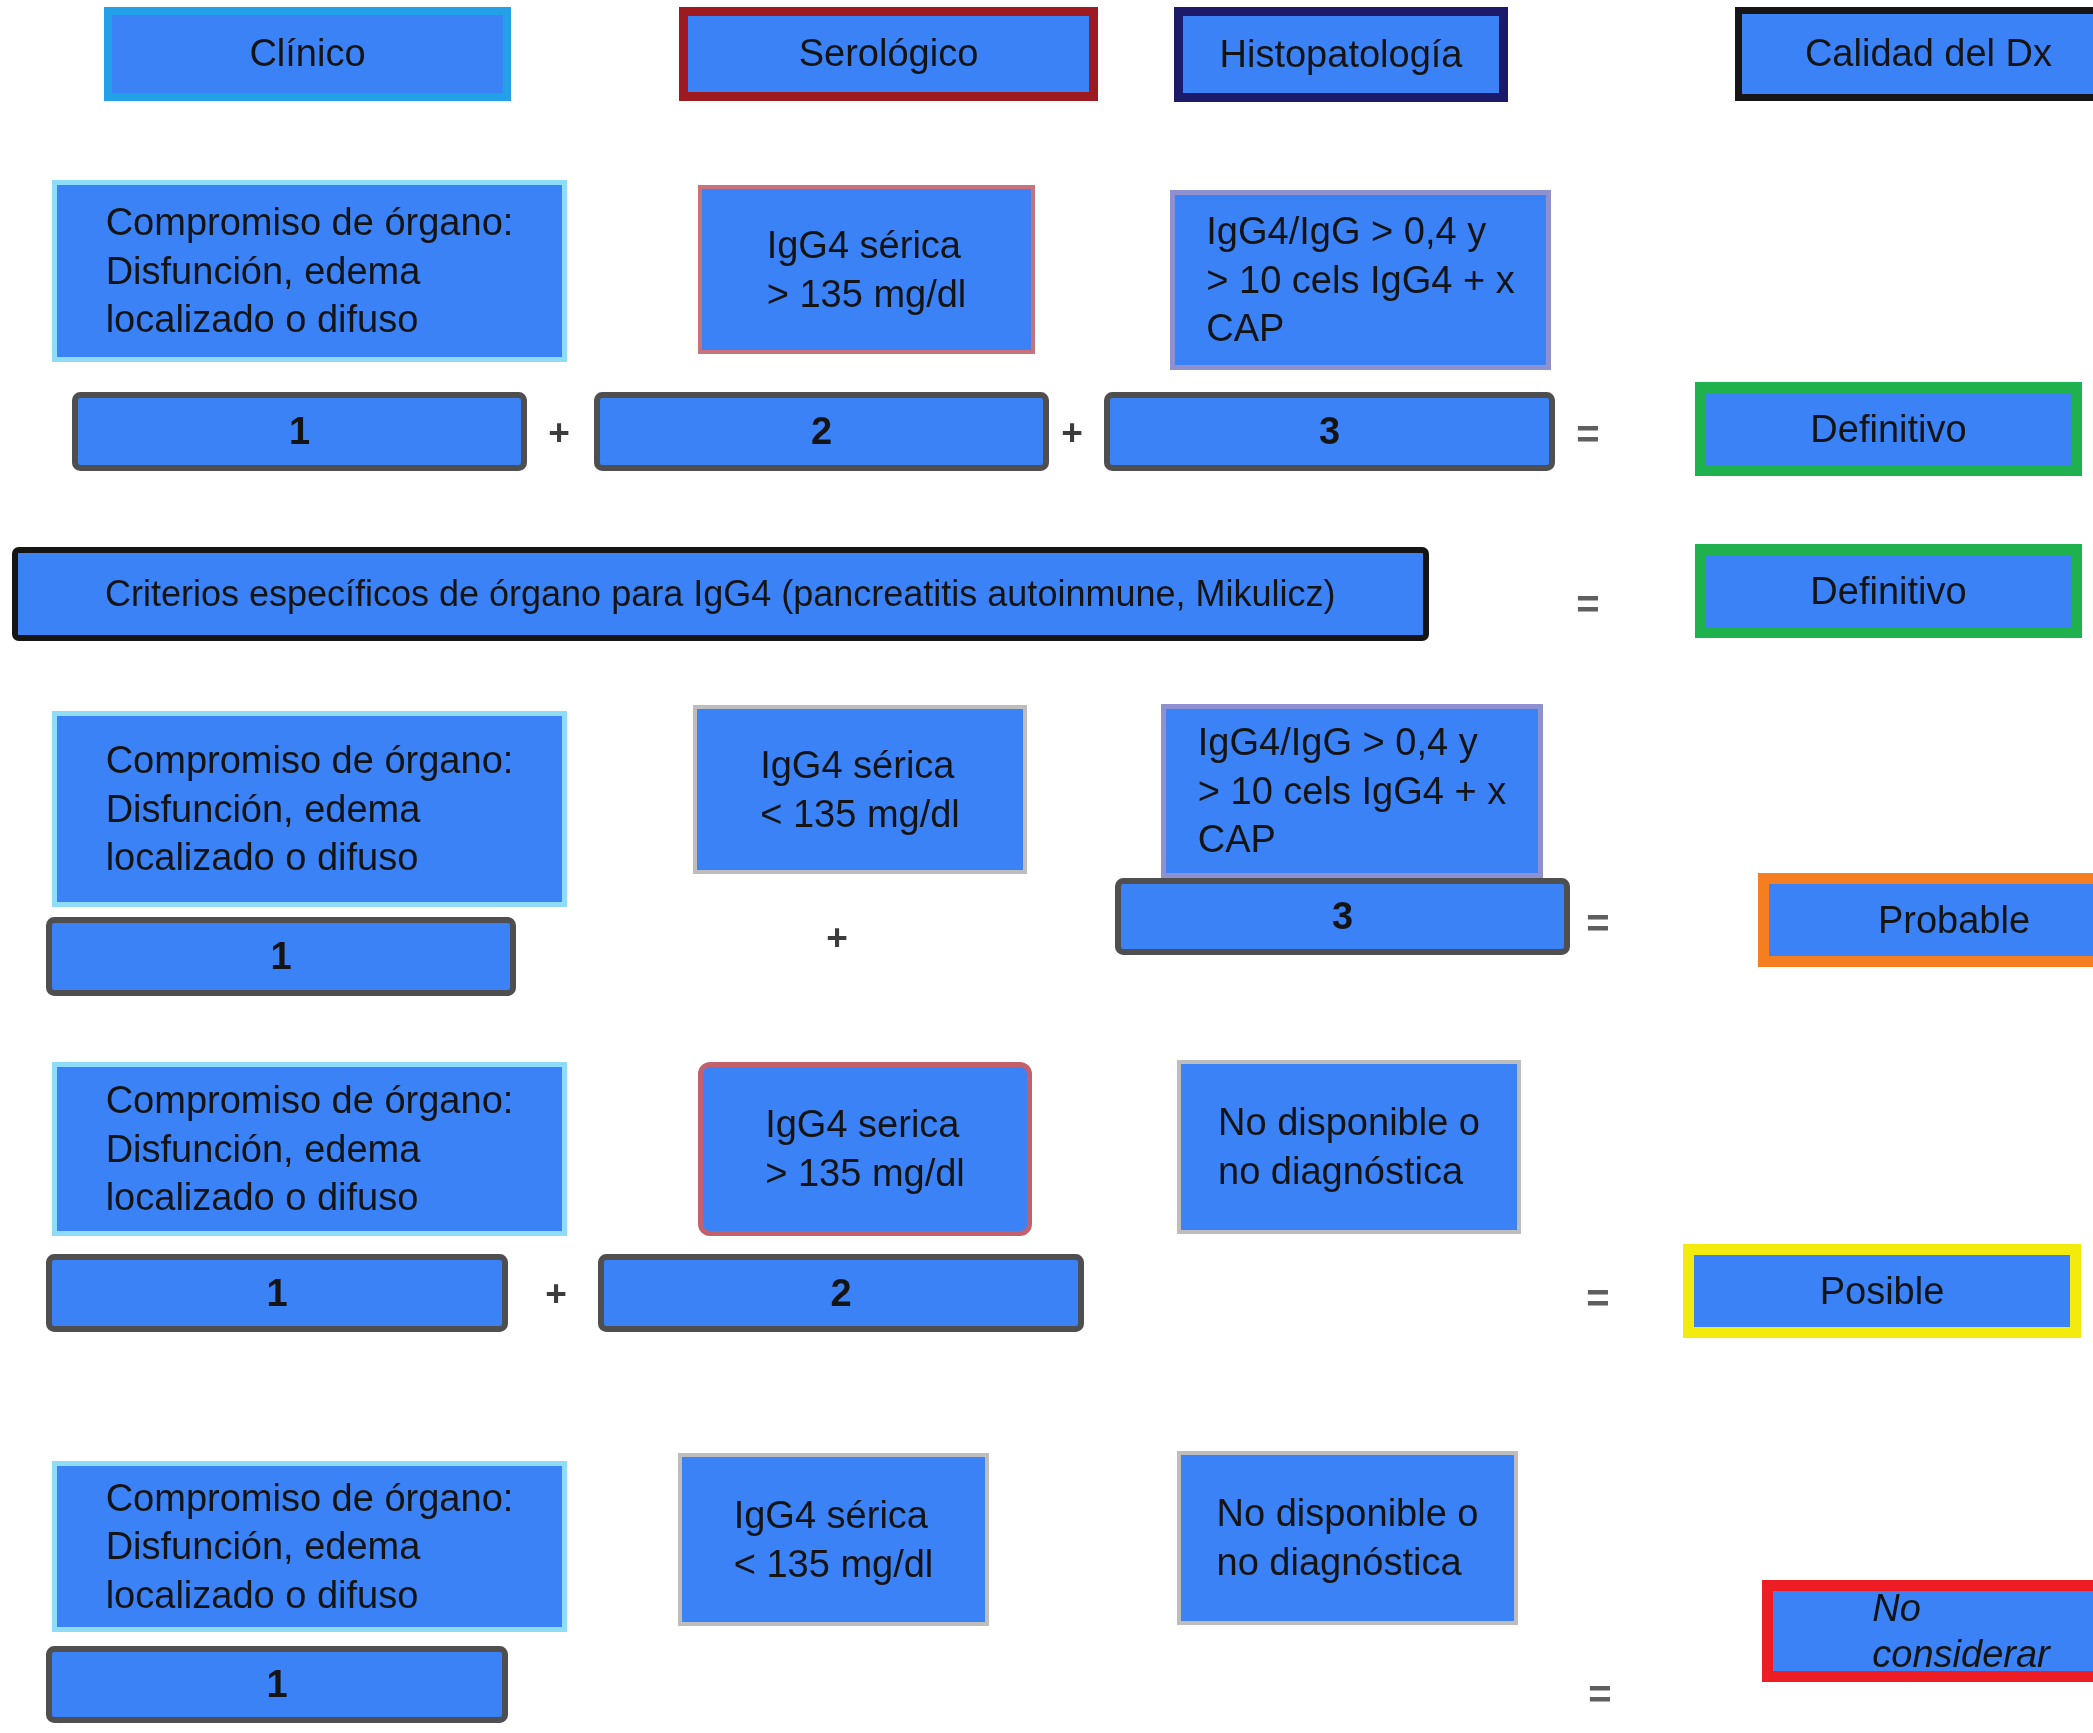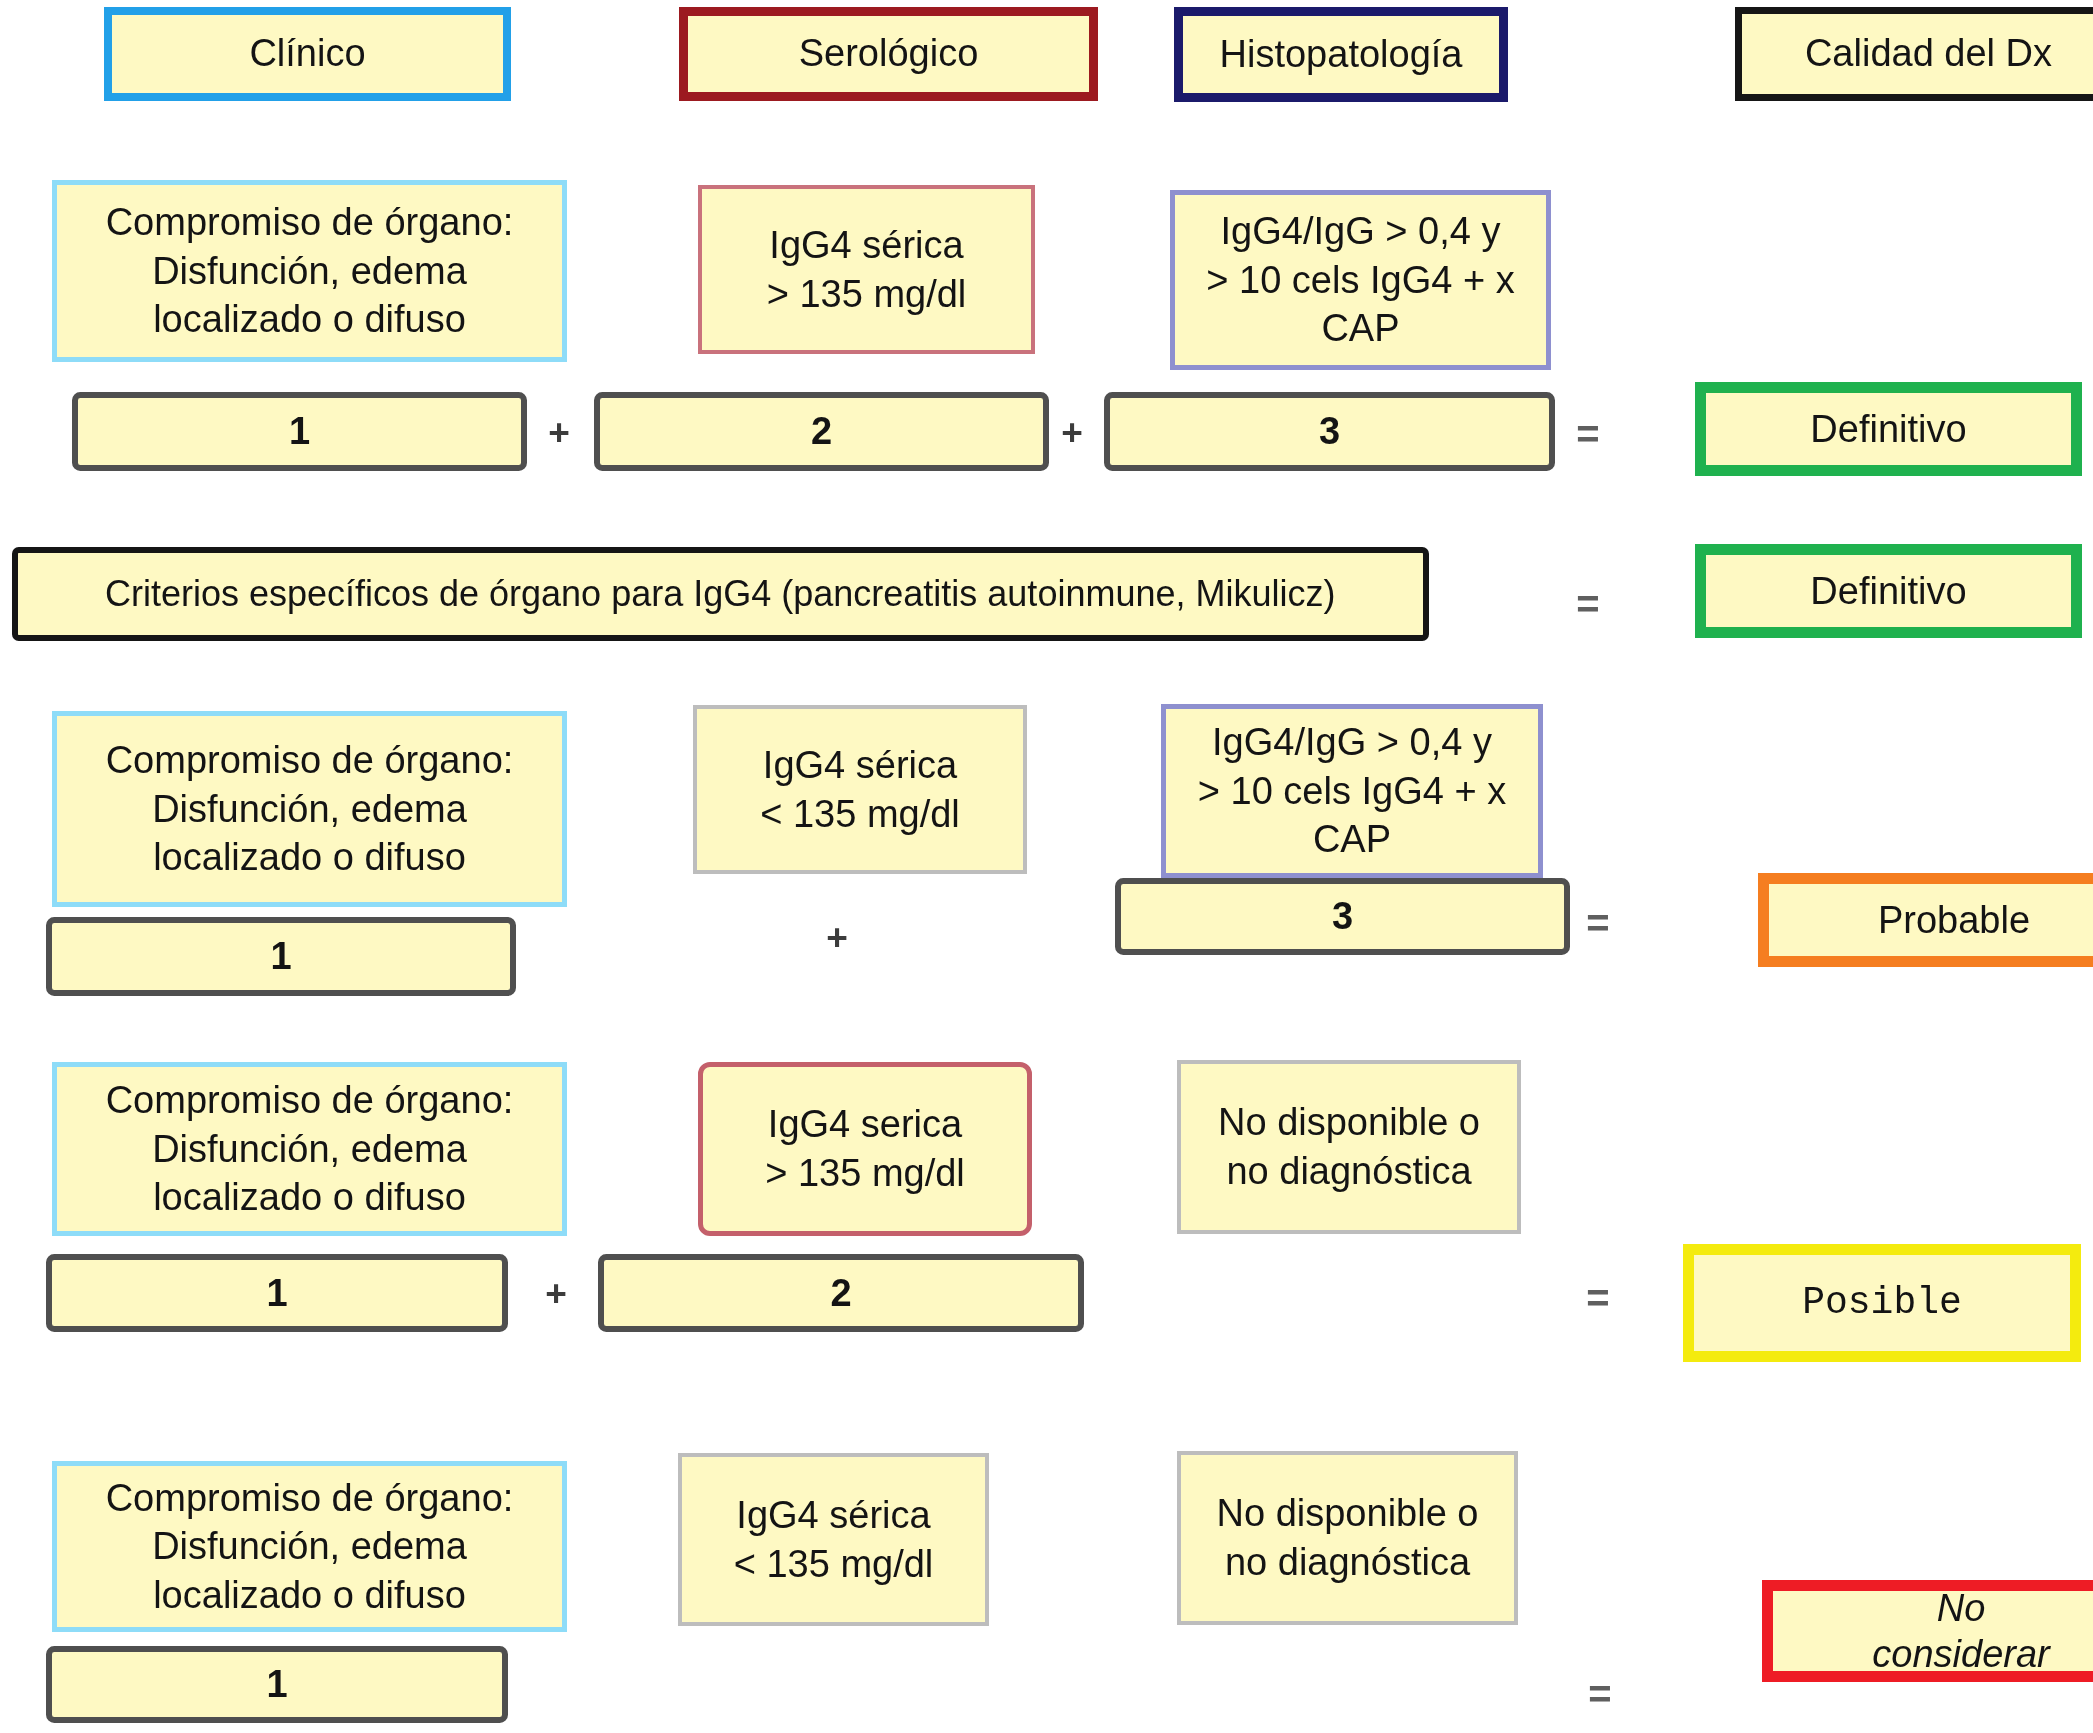--- a/index.html
+++ b/index.html
@@ -9,23 +9,23 @@
     height:1733px;
     background:#ffffff;
     font-family:"Liberation Sans","DejaVu Sans",sans-serif;
     color:#141414;
   }
   .box{
     position:absolute;
     display:flex;
     align-items:center;
     justify-content:center;
-    text-align:center;
+    text-align:left;
     white-space:pre-line;
-    background:#fef9c3;
+    background:#3b82f6;
     border-style:solid;
     border-color:#888;
     box-sizing:border-box;
     line-height:1.28;
   }
   .header{font-size:38px;border-width:8.3px;}
   .crit{font-size:38px;border-width:5px;}
   .num{font-size:38px;font-weight:700;border-width:6.7px;border-radius:8.3px;}
   .wide{font-size:36px;border-width:6.7px;border-radius:6.7px;}
   .result{font-size:38px;border-width:11px;line-height:1.22;}
@@ -88,21 +88,21 @@
 localizado o difuso</div>
   <div class="box crit" style="left: 698px; top: 1062px; width: 334px; height: 174px; border-color: rgb(196, 96, 107); border-radius: 12px;">IgG4 serica
 &gt; 135 mg/dl</div>
   <div class="box crit" style="left: 1177px; top: 1060px; width: 344px; height: 174px; border-width: 4.2px; border-color: rgb(189, 189, 189);">No disponible o
 no diagnóstica</div>
 
   <div class="box num" style="left: 46px; top: 1254px; width: 462px; height: 78px; border-color: rgb(79, 79, 79);">1</div>
   <div class="op" style="left:531px;top:1268px;">+</div>
   <div class="box num" style="left: 598px; top: 1254px; width: 486px; height: 78px; border-color: rgb(79, 79, 79);">2</div>
   <div class="op eq" style="left:1573px;top:1272px;">=</div>
-  <div class="box result" style="left: 1683px; top: 1244px; width: 398px; height: 118px; border-color: rgb(244, 235, 14); font-family: Liberation Mono, monospace;">Posible</div>
+  <div class="box result" style="left: 1683px; top: 1244px; width: 398px; height: 94px; border-color: rgb(244, 235, 14);">Posible</div>
 
   <div class="box crit" style="left: 52px; top: 1461px; width: 515px; height: 171px; border-color: rgb(142, 220, 248);">Compromiso de órgano:
 Disfunción, edema
 localizado o difuso</div>
   <div class="box crit" style="left: 678px; top: 1453px; width: 311px; height: 173px; border-width: 4.2px; border-color: rgb(189, 189, 189);">IgG4 sérica
 &lt; 135 mg/dl</div>
   <div class="box crit" style="left: 1177px; top: 1451px; width: 341px; height: 174px; border-width: 4.2px; border-color: rgb(189, 189, 189);">No disponible o
 no diagnóstica</div>
 
   <div class="box num" style="left: 46px; top: 1646px; width: 462px; height: 77px; border-color: rgb(79, 79, 79);">1</div>

